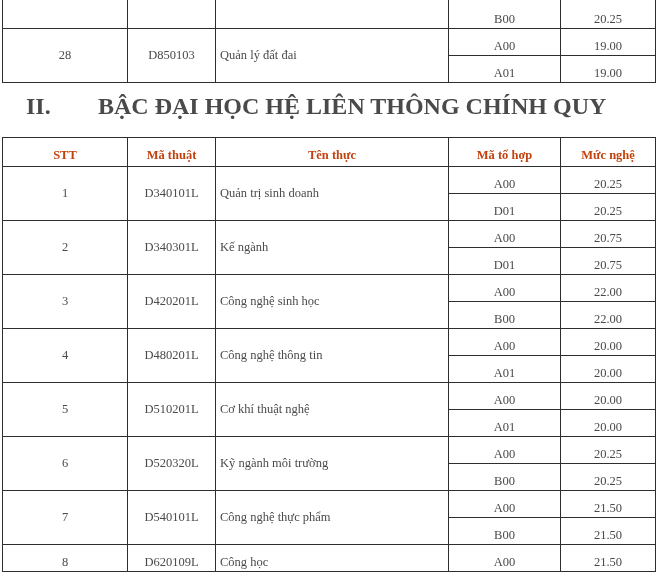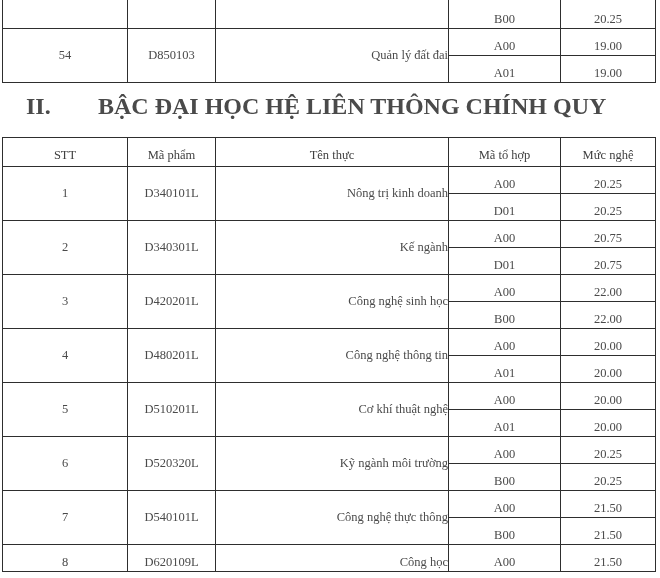--- a/index.html
+++ b/index.html
@@ -18,26 +18,26 @@
     td, th {
       border: 1.5px solid #2e2e2e;
       padding: 0;
       font-size: 12.5px;
       font-weight: normal;
       vertical-align: middle;
       overflow: hidden;
       white-space: nowrap;
     }
     .c { text-align: center; }
-    .l { text-align: right; padding-left: 4px; }
+    .l { text-align: left; padding-left: 4px; }
     .sub { vertical-align: bottom; padding-bottom: 1px; }
     #top-table { top: -2px; border-top: none; }
     #top-table tr.first td { border-top: none; }
     #main-table { top: 137px; }
-    th { font-weight: normal; color: #404040; height: 25px; vertical-align: bottom; padding-bottom: 3px; }
+    th { font-weight: bold; color: #c2410c; height: 25px; vertical-align: bottom; padding-bottom: 3px; }
     .section-heading {
       position: absolute; left: 26px; top: 93px;
       font-size: 24px; font-weight: bold; color: #4a4a4a;
       font-family: "Liberation Serif", "DejaVu Serif", serif;
       white-space: nowrap;
     }
     .section-heading .num { display: inline-block; width: 72px; }
   </style>
 </head>
 <body>
@@ -52,21 +52,21 @@
   </colgroup>
   <tbody>
       <tr class="first" style="height:30px">
     <td class="c"></td>
     <td class="c"></td>
     <td class="l"></td>
     <td class="c sub">B00</td>
     <td class="c sub">20.25</td>
   </tr>
   <tr style="height:27px">
-    <td class="c" rowspan="2">54</td>
+    <td class="c" rowspan="2">28</td>
     <td class="c" rowspan="2">D850103</td>
     <td class="l" rowspan="2">Quản lý đất đai</td>
     <td class="c sub">A00</td>
     <td class="c sub">19.00</td>
   </tr>
   <tr style="height:27px">
     <td class="c sub">A01</td>
     <td class="c sub">19.00</td>
   </tr>
 </tbody>
@@ -80,30 +80,30 @@
   <colgroup>
     <col style="width:125px">
       <col style="width:88px">
       <col style="width:233px">
       <col style="width:112px">
       <col style="width:95px">
   </colgroup>
   <tbody>
       <tr>
     <th class="c">STT</th>
-    <th class="c">Mã phẩm</th>
+    <th class="c">Mã thuật</th>
     <th class="c">Tên thực</th>
     <th class="c">Mã tổ hợp</th>
     <th class="c">Mức nghệ</th>
   </tr>
 
   <tr style="height:27px">
     <td class="c" rowspan="2">1</td>
     <td class="c" rowspan="2">D340101L</td>
-    <td class="l" rowspan="2">Nông trị kinh doanh</td>
+    <td class="l" rowspan="2">Quản trị sinh doanh</td>
     <td class="c sub">A00</td>
     <td class="c sub">20.25</td>
   </tr>
   <tr style="height:27px">
     <td class="c sub">D01</td>
     <td class="c sub">20.25</td>
   </tr>
 
   <tr style="height:27px">
     <td class="c" rowspan="2">2</td>
@@ -161,21 +161,21 @@
     <td class="c sub">20.25</td>
   </tr>
   <tr style="height:27px">
     <td class="c sub">B00</td>
     <td class="c sub">20.25</td>
   </tr>
 
   <tr style="height:27px">
     <td class="c" rowspan="2">7</td>
     <td class="c" rowspan="2">D540101L</td>
-    <td class="l" rowspan="2">Công nghệ thực thông</td>
+    <td class="l" rowspan="2">Công nghệ thực phẩm</td>
     <td class="c sub">A00</td>
     <td class="c sub">21.50</td>
   </tr>
   <tr style="height:27px">
     <td class="c sub">B00</td>
     <td class="c sub">21.50</td>
   </tr>
 
   <tr style="height:27px">
     <td class="c sub">8</td>

